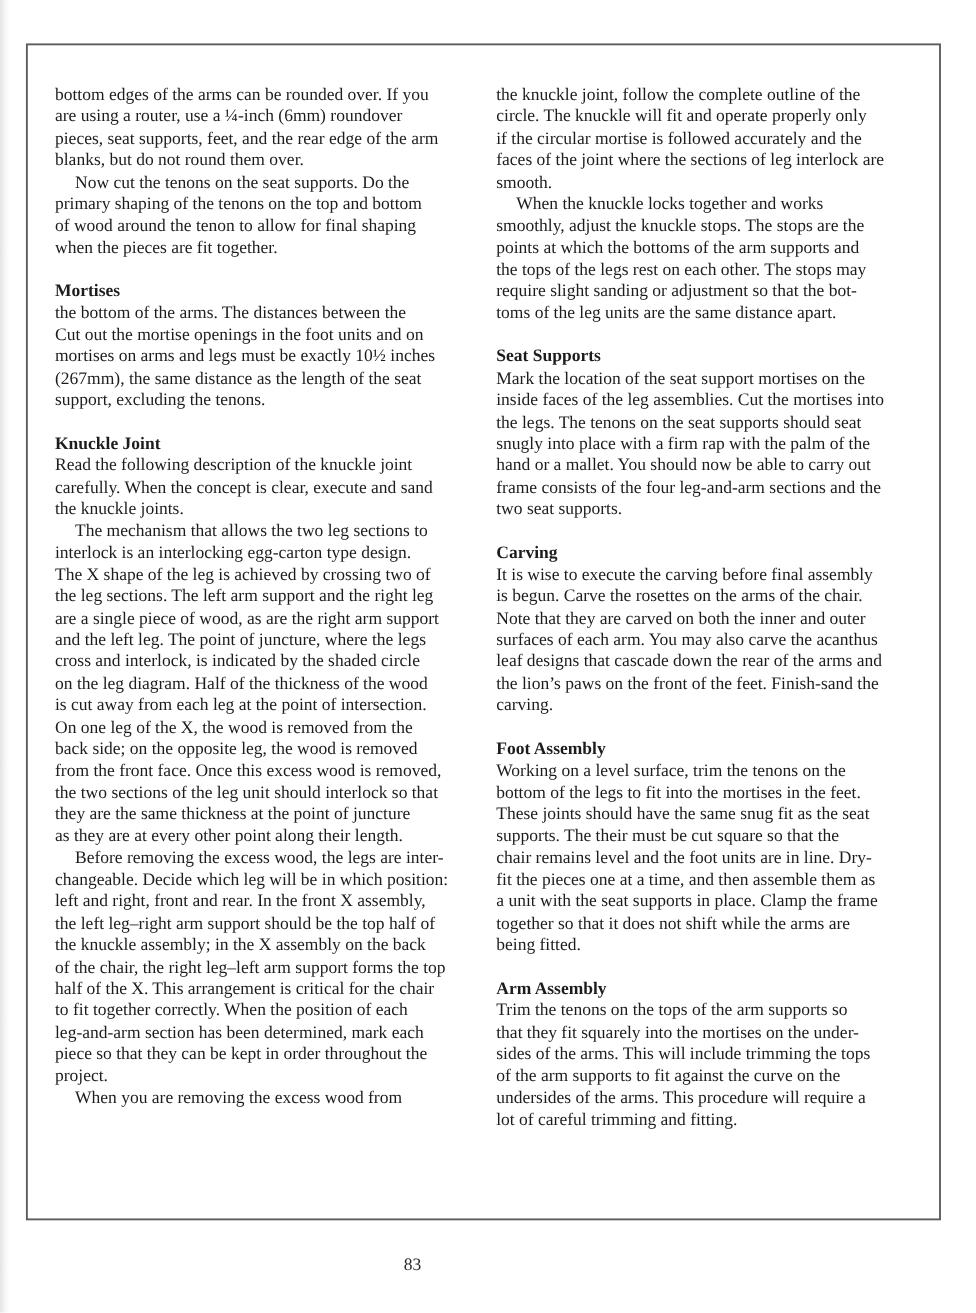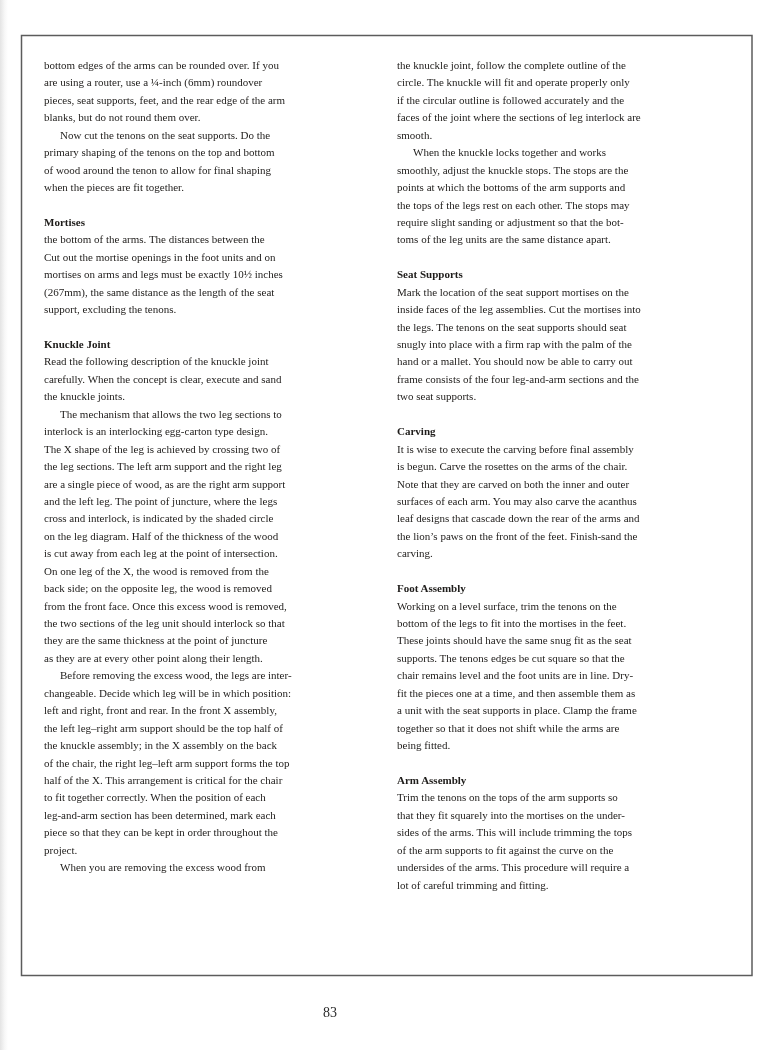--- a/index.html
+++ b/index.html
@@ -5,21 +5,21 @@
   html, body { margin: 0; padding: 0; }
   body {
     width: 781px; height: 1050px; background: #ffffff; position: relative; overflow: hidden;
     font-family: "Liberation Serif", "DejaVu Serif", serif; color: #1e1c1a;
   }
   .left-edge {
     position: absolute; left: 0; top: 0; width: 8px; height: 1050px;
     background: linear-gradient(to right, #e4e4e4, #f8f8f8 60%, #ffffff);
   }
   .col {
-    position: absolute; top: 57px; font-size: 11px; line-height: 17.45px;
+    position: absolute; top: 68px; font-size: 14px; line-height: 17.45px;
   }
   .col-left { left: 44px; width: 320px; }
   .col-right { left: 397px; width: 320px; }
   .line { white-space: nowrap; display: block; height: 17.45px; }
   .indent { padding-left: 16px; }
   .heading { font-weight: bold; display: block; height: 17.45px; white-space: nowrap; }
   .gap { display: block; height: 17.45px; }
   .page-number {
     position: absolute; top: 1005px; left: 0; width: 660px; text-align: center;
     font-size: 14px; color: #2a2a2a;
@@ -79,21 +79,21 @@
     <span class="line">half of the X. This arrangement is critical for the chair</span>
     <span class="line">to fit together correctly. When the position of each</span>
     <span class="line">leg-and-arm section has been determined, mark each</span>
     <span class="line">piece so that they can be kept in order throughout the</span>
     <span class="line">project.</span>
     <span class="line indent">When you are removing the excess wood from</span>
   </div>
 <div class="col col-right" id="col-right">
     <span class="line">the knuckle joint, follow the complete outline of the</span>
     <span class="line">circle. The knuckle will fit and operate properly only</span>
-    <span class="line">if the circular outline is followed accurately and the</span>
+    <span class="line">if the circular mortise is followed accurately and the</span>
     <span class="line">faces of the joint where the sections of leg interlock are</span>
     <span class="line">smooth.</span>
     <span class="line indent">When the knuckle locks together and works</span>
     <span class="line">smoothly, adjust the knuckle stops. The stops are the</span>
     <span class="line">points at which the bottoms of the arm supports and</span>
     <span class="line">the tops of the legs rest on each other. The stops may</span>
     <span class="line">require slight sanding or adjustment so that the bot-</span>
     <span class="line">toms of the leg units are the same distance apart.</span>
     <span class="gap"></span>
     <span class="heading">Seat Supports</span>
@@ -111,21 +111,21 @@
     <span class="line">Note that they are carved on both the inner and outer</span>
     <span class="line">surfaces of each arm. You may also carve the acanthus</span>
     <span class="line">leaf designs that cascade down the rear of the arms and</span>
     <span class="line">the lion’s paws on the front of the feet. Finish-sand the</span>
     <span class="line">carving.</span>
     <span class="gap"></span>
     <span class="heading">Foot Assembly</span>
     <span class="line">Working on a level surface, trim the tenons on the</span>
     <span class="line">bottom of the legs to fit into the mortises in the feet.</span>
     <span class="line">These joints should have the same snug fit as the seat</span>
-    <span class="line">supports. The tenons edges be cut square so that the</span>
+    <span class="line">supports. The their must be cut square so that the</span>
     <span class="line">chair remains level and the foot units are in line. Dry-</span>
     <span class="line">fit the pieces one at a time, and then assemble them as</span>
     <span class="line">a unit with the seat supports in place. Clamp the frame</span>
     <span class="line">together so that it does not shift while the arms are</span>
     <span class="line">being fitted.</span>
     <span class="gap"></span>
     <span class="heading">Arm Assembly</span>
     <span class="line">Trim the tenons on the tops of the arm supports so</span>
     <span class="line">that they fit squarely into the mortises on the under-</span>
     <span class="line">sides of the arms. This will include trimming the tops</span>

